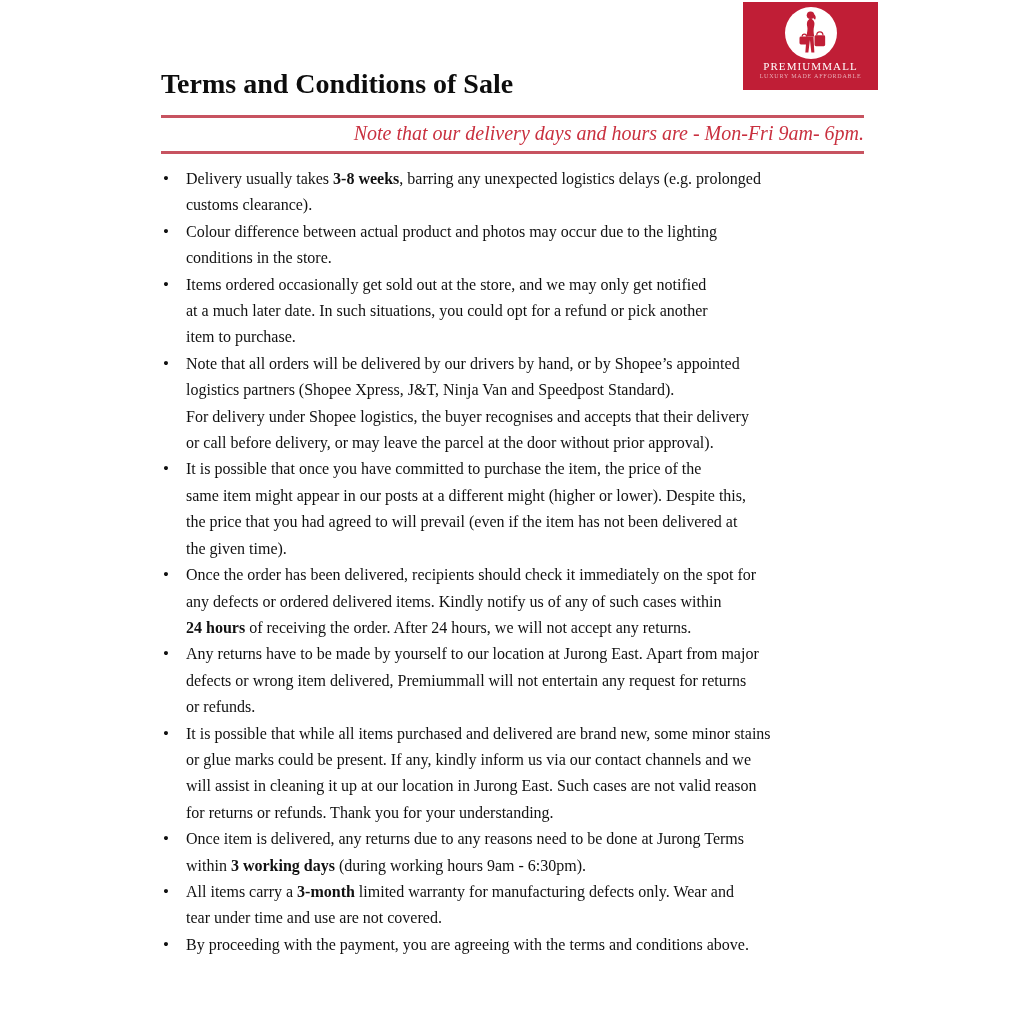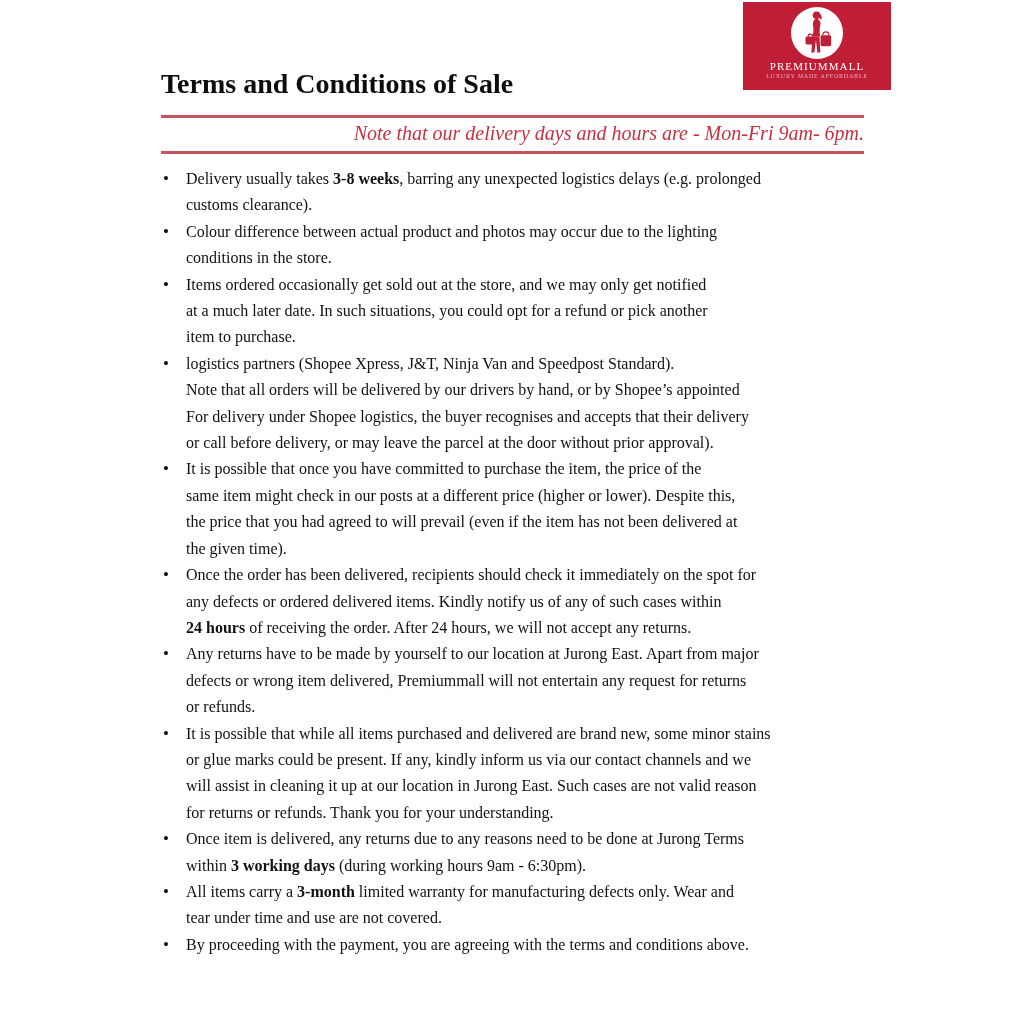--- a/index.html
+++ b/index.html
@@ -1,21 +1,21 @@
 <!DOCTYPE html>
 <html style="--brand: #C01E36; --note: #C9303F;"><head>
 <meta charset="utf-8">
 <style>
   * { margin:0; padding:0; box-sizing:border-box; }
   html,body { background:#ffffff; }
   body { width:1024px; height:1024px; position:relative; font-family:"Liberation Serif", serif; color:#111; }
   .page { position:absolute; inset:0; background:#fff; }
 
   
-  .logo { position:absolute; left:743px; top:2px; width:148px; height:88px; background:var(--brand,#C01E36); text-align:center; }
+  .logo { position:absolute; left:743px; top:2px; width:135px; height:88px; background:var(--brand,#C01E36); text-align:center; }
   .logo-circle { width:52px; height:52px; background:#fff; border-radius:50%; margin:5px auto 1px; display:flex; align-items:center; justify-content:center; overflow:hidden; }
   .logo-circle svg { width:44px; height:46px; display:block; }
   .logo-name { color:#fff; font-size:11px; letter-spacing:1.1px; line-height:12px; font-family:"Liberation Serif", serif; }
   .logo-tagline { color:#e7aab4; font-size:6px; letter-spacing:0.8px; line-height:8px; }
 
   
   .content { position:absolute; left:161px; top:0; width:703px; }
   .title { margin-top:68px; font-size:28px; font-weight:700; color:#0d0d0d; }
   .notice { margin-top:15px; border-top:3px solid #c75360; border-bottom:3px solid #c75360; padding:4px 0 6px; text-align:right; }
   .notice span { font-style:italic; font-size:20px; color:var(--note,#C9303F); }
@@ -64,28 +64,28 @@
         <li>
           <div class="tline"><span>Colour difference between actual product and photos may occur due to the lighting</span></div>
           <div class="tline"><span>conditions in the store.</span></div>
         </li>
         <li>
           <div class="tline"><span>Items ordered occasionally get sold out at the store, and we may only get notified</span></div>
           <div class="tline"><span>at a much later date. In such situations, you could opt for a refund or pick another</span></div>
           <div class="tline"><span>item to purchase.</span></div>
         </li>
         <li>
+          <div class="tline"><span>Note that all orders will be delivered by our drivers by hand, or by Shopee’s appointed</span></div>
           <div class="tline"><span>logistics partners (Shopee Xpress, J&amp;T, Ninja Van and Speedpost Standard).</span></div>
-          <div class="tline"><span>Note that all orders will be delivered by our drivers by hand, or by Shopee’s appointed</span></div>
           <div class="tline"><span>For delivery under Shopee logistics, the buyer recognises and accepts that their delivery</span></div>
           <div class="tline"><span>or call before delivery, or may leave the parcel at the door without prior approval).</span></div>
         </li>
         <li>
           <div class="tline"><span>It is possible that once you have committed to purchase the item, the price of the</span></div>
-          <div class="tline"><span>same item might check in our posts at a different price (higher or lower). Despite this,</span></div>
+          <div class="tline"><span>same item might appear in our posts at a different might (higher or lower). Despite this,</span></div>
           <div class="tline"><span>the price that you had agreed to will prevail (even if the item has not been delivered at</span></div>
           <div class="tline"><span>the given time).</span></div>
         </li>
         <li>
           <div class="tline"><span>Once the order has been delivered, recipients should check it immediately on the spot for</span></div>
           <div class="tline"><span>any defects or ordered delivered items. Kindly notify us of any of such cases within</span></div>
           <div class="tline"><span class="b">24 hours</span><span> of receiving the order. After 24 hours, we will not accept any returns.</span></div>
         </li>
         <li>
           <div class="tline"><span>Any returns have to be made by yourself to our location at Jurong East. Apart from major</span></div>

